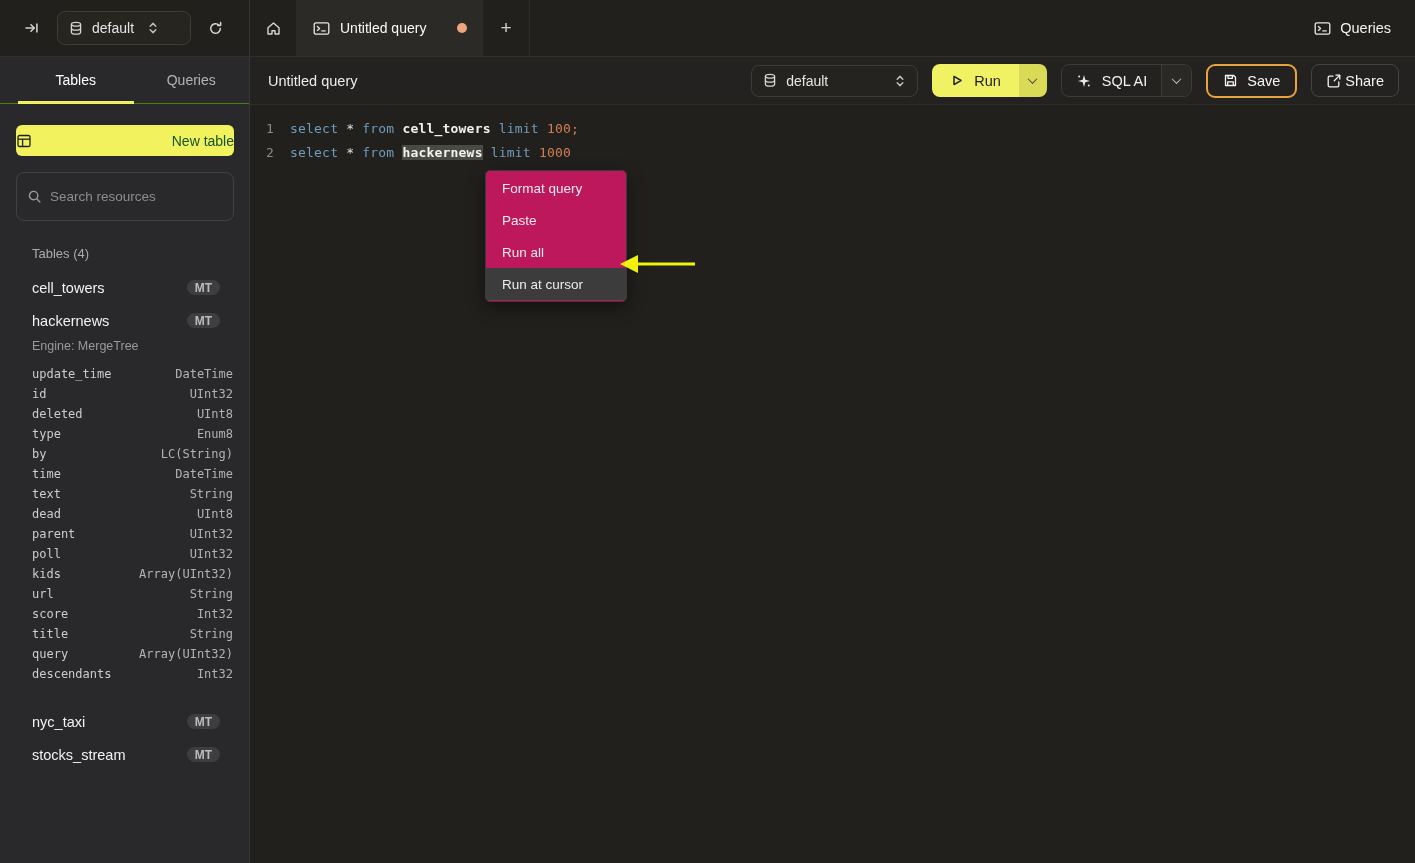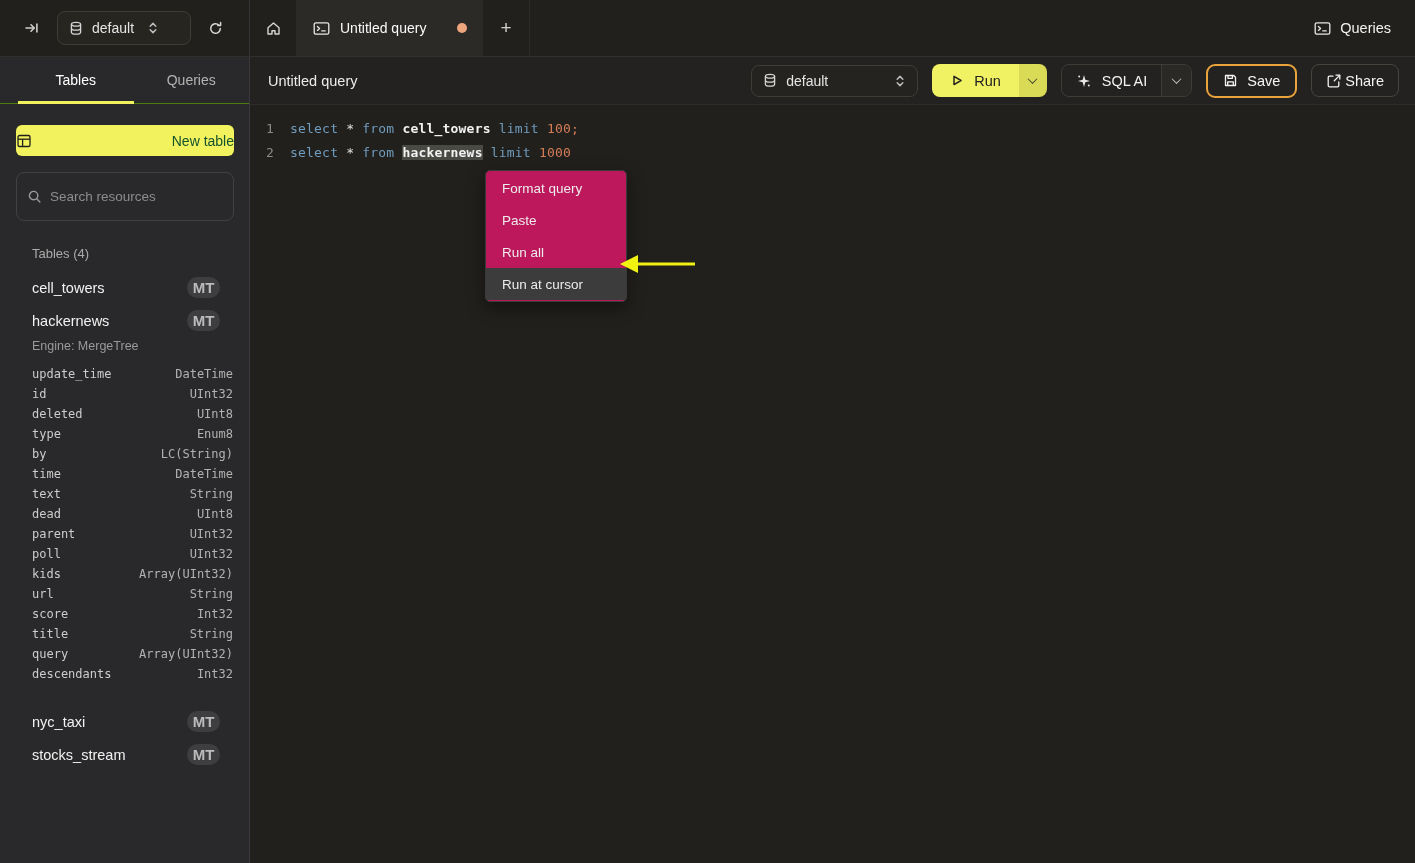--- a/index.html
+++ b/index.html
@@ -36,21 +36,21 @@
   .side-tab.active::after { content:""; position:absolute; left:0; right:0; bottom:-1px; height:3px; background:#f1f25e; }
   .side-body { padding:0 16px; }
   .new-table-btn { margin-top:21px; width:218px; height:31px; background:#f1f25e; border:none; border-radius:6px; display:flex; align-items:center; justify-content:space-between; gap:9px; color:#14532d; font-size:14px; font-weight:500; cursor:pointer; font-family:inherit; }
   .search-box { margin-top:16px; width:218px; height:49px; border:1px solid #414143; border-radius:8px; display:flex; align-items:center; padding:0 10px; gap:8px; }
   .search-box input { background:transparent; border:none; outline:none; color:#dddddd; font-size:13.5px; width:100%; font-family:inherit; }
   .search-box input::placeholder { color:#8d8d8d; }
   .section-label { margin:25px 0 0 16px; font-size:13px; color:#ababab; }
   .tbl-row { margin-top:13px; height:23px; display:flex; align-items:center; justify-content:space-between; padding:0 13px 0 16px; cursor:pointer; }
   .tbl-row + .tbl-row { margin-top:10px; }
   .tbl-name { font-size:14.5px; font-weight:500; color:#f2f2f2; }
-  .mt-badge { width:33px; height:21px; border-radius:11px; background:#3e3e40; color:#bbbbbb; font-size:15px; font-weight:700; display:flex; align-items:center; justify-content:center; }
+  .mt-badge { width:33px; height:15px; border-radius:11px; background:#3e3e40; color:#bbbbbb; font-size:12px; font-weight:700; display:flex; align-items:center; justify-content:center; }
   .engine-line { margin:7px 0 0 16px; font-size:12.5px; color:#999999; }
   .column-list { margin:11px 0 0 16px; width:201px; }
   .col-row { height:20px; display:flex; align-items:center; justify-content:space-between; font-family:"DejaVu Sans Mono", monospace; font-size:12px; cursor:pointer; }
   .col-name { color:#cccccc; }
   .col-type { color:#b2b2b2; }
   .gap-after-cols { height:13px; }
 
   
   .toolbar { height:48px; flex:none; display:flex; align-items:center; padding:0 16px 0 18px; background:#232220; border-bottom:1px solid #2d2c28; }
   .toolbar-title { font-size:14.5px; color:#ececec; }

